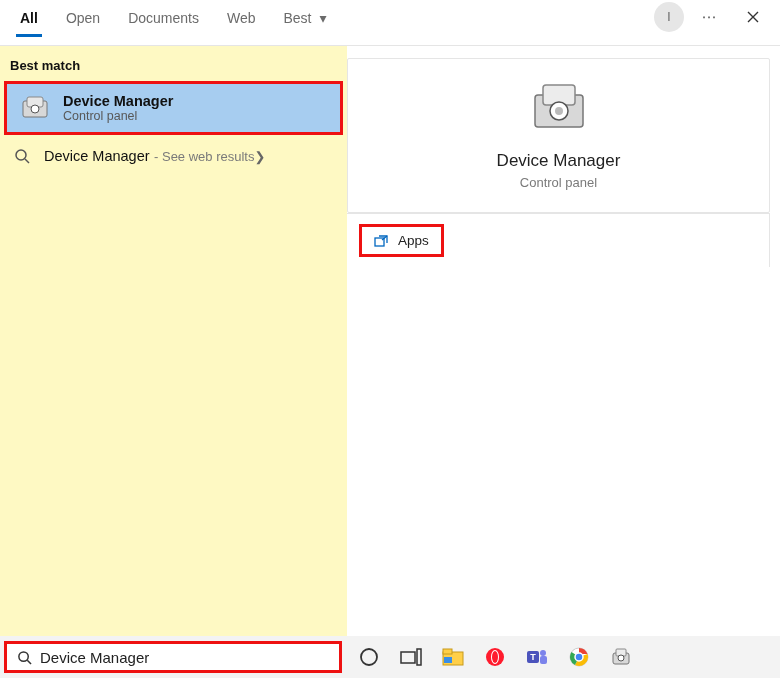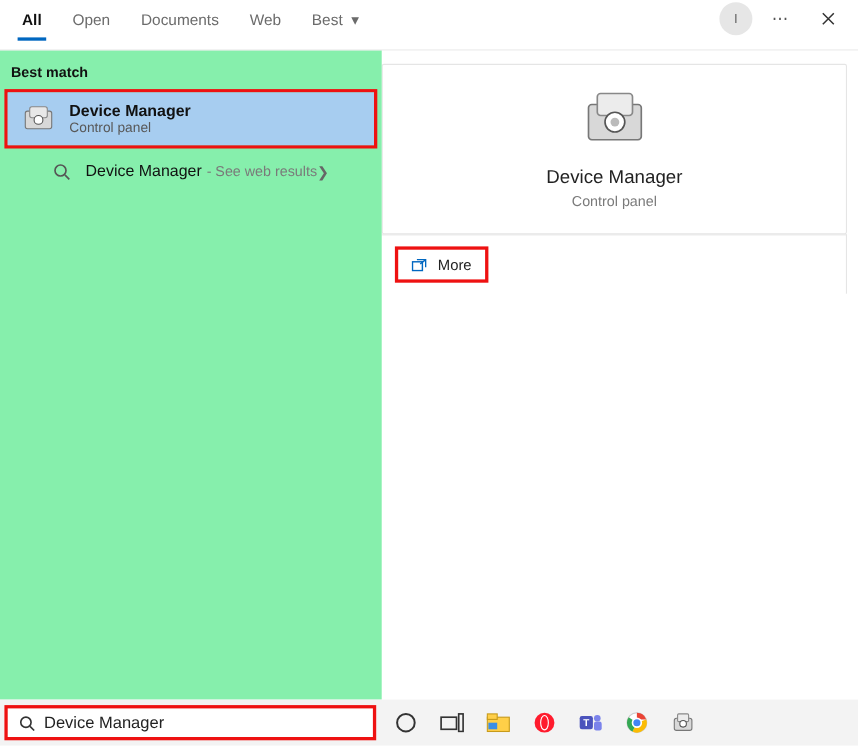--- a/index.html
+++ b/index.html
@@ -11,36 +11,36 @@
   .tab { color: #6b6b6b; font-size: 14px; padding: 12px 14px 10px; cursor: default; position: relative; }
   .tab.active { color: #111; font-weight: 600; }
   .tab.active::after { content: ""; position: absolute; left: 10px; right: 10px; bottom: -1px; height: 3px; background: #0067c0; }
   .more-caret { margin-left: 4px; }
   .header-right { display: flex; align-items: center; gap: 6px; padding-right: 4px; }
   .avatar { width: 30px; height: 30px; border-radius: 50%; background: #e6e6e6; display: flex; align-items: center; justify-content: center; color: #666; font-size: 12px; }
   .hicon { width: 38px; height: 30px; display: flex; align-items: center; justify-content: center; color: #555; font-size: 15px; cursor: default; }
 
   
   .panes { display: flex; height: calc(100% - 46px - 42px); }
-  .left { width: 347px; background: #86efac; position: relative; padding-top: 4px; }
+  .left { width: 347px; background: #fef9c3; position: relative; padding-top: 4px; }
   .right { flex: 1; background: #fff; display: flex; flex-direction: column; }
 
   .section-label { font-size: 13px; font-weight: 600; padding: 8px 10px 6px; color: #111; }
 
   .result-row { display: flex; align-items: center; padding: 8px 12px; gap: 12px; }
   .result-row.selected { background: #a7cdf0; }
   .hlbox { border: 3px solid #e11; }
   .hlbox-ofs { margin: 2px 4px; }
 
   .res-icon { width: 32px; height: 32px; display: flex; align-items: center; justify-content: center; }
   .res-text { display: flex; flex-direction: column; }
   .res-title { font-size: 14.5px; font-weight: 600; color: #111; }
   .res-sub { font-size: 12.5px; color: #585858; }
 
-  .web-row { display: flex; align-items: center; justify-content: center; padding: 10px 14px; }
+  .web-row { display: flex; align-items: center; justify-content: flex-start; padding: 10px 14px; }
   .web-row-left { display: flex; align-items: center; gap: 14px; }
   .web-q { font-size: 14.5px; color: #111; }
   .web-hint { font-size: 13px; color: #7a7a7a; }
   .chev { color: #666; font-size: 13px; }
 
   
   .preview-card { margin: 12px 10px 0 0; border: 1px solid #e5e5e5; border-radius: 2px; display: flex; flex-direction: column; align-items: center; padding: 18px 10px 22px; }
   .big-icon { width: 70px; height: 60px; display: flex; align-items: center; justify-content: center; }
   .preview-title { font-size: 17px; color: #222; margin-top: 14px; }
   .preview-sub { font-size: 13px; color: #7a7a7a; margin-top: 4px; }
@@ -143,21 +143,21 @@
 
     <div class="actions">
       <div class="action-btn hl">
         <span class="open-ico">
           <svg width="14" height="12" viewBox="0 0 14 12">
               <rect x="1" y="3" width="9" height="8" fill="none" stroke="#0067c0" stroke-width="1.3"></rect>
               <path d="M5 1 H13 V8" fill="none" stroke="#0067c0" stroke-width="1.3"></path>
               <path d="M8 5 L13 1" stroke="#0067c0" stroke-width="1.3"></path>
             </svg>
         </span>
-        <span>More</span>
+        <span>Apps</span>
       </div>
     </div>
   </div>
 </div>
 
 <div class="taskbar">
   <div class="search-wrap">
     <div class="search-box">
       <span class="search-ico">
         <svg width="15" height="15" viewBox="0 0 16 16">

